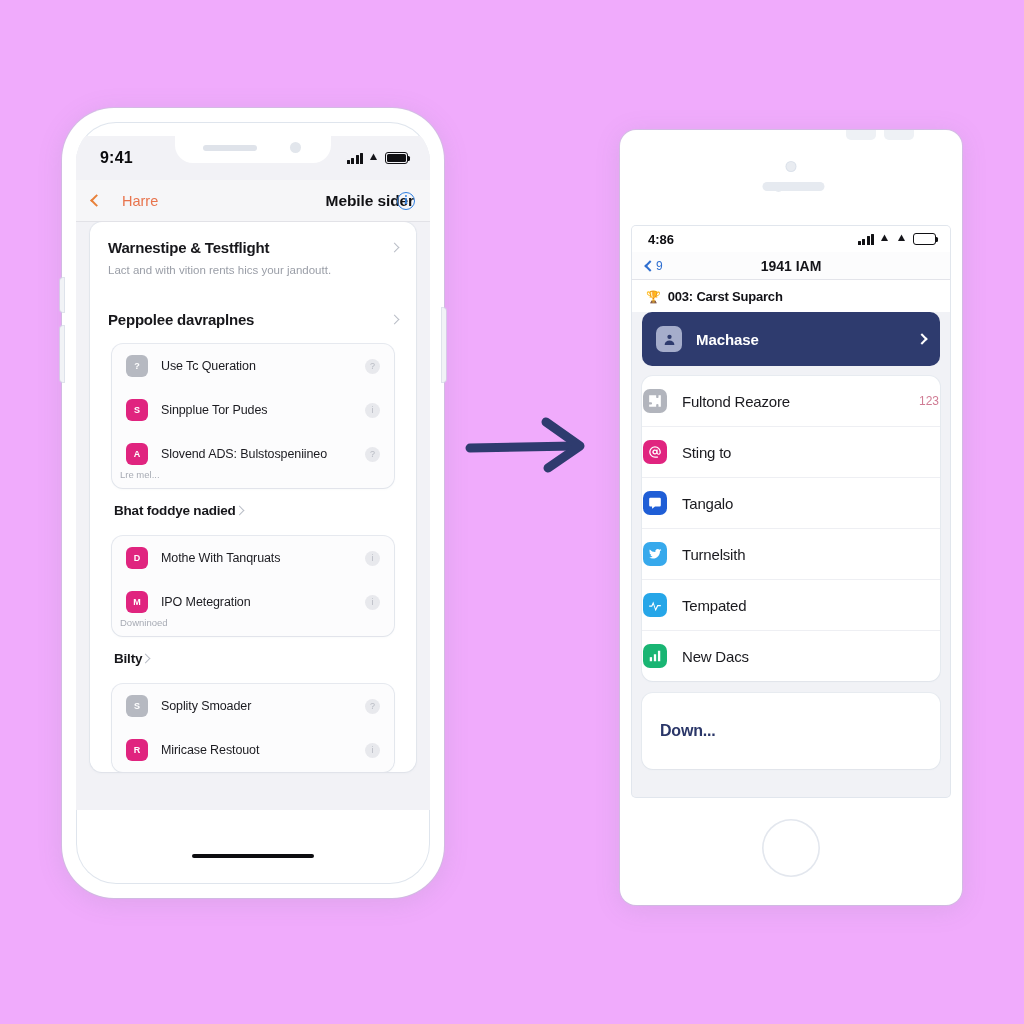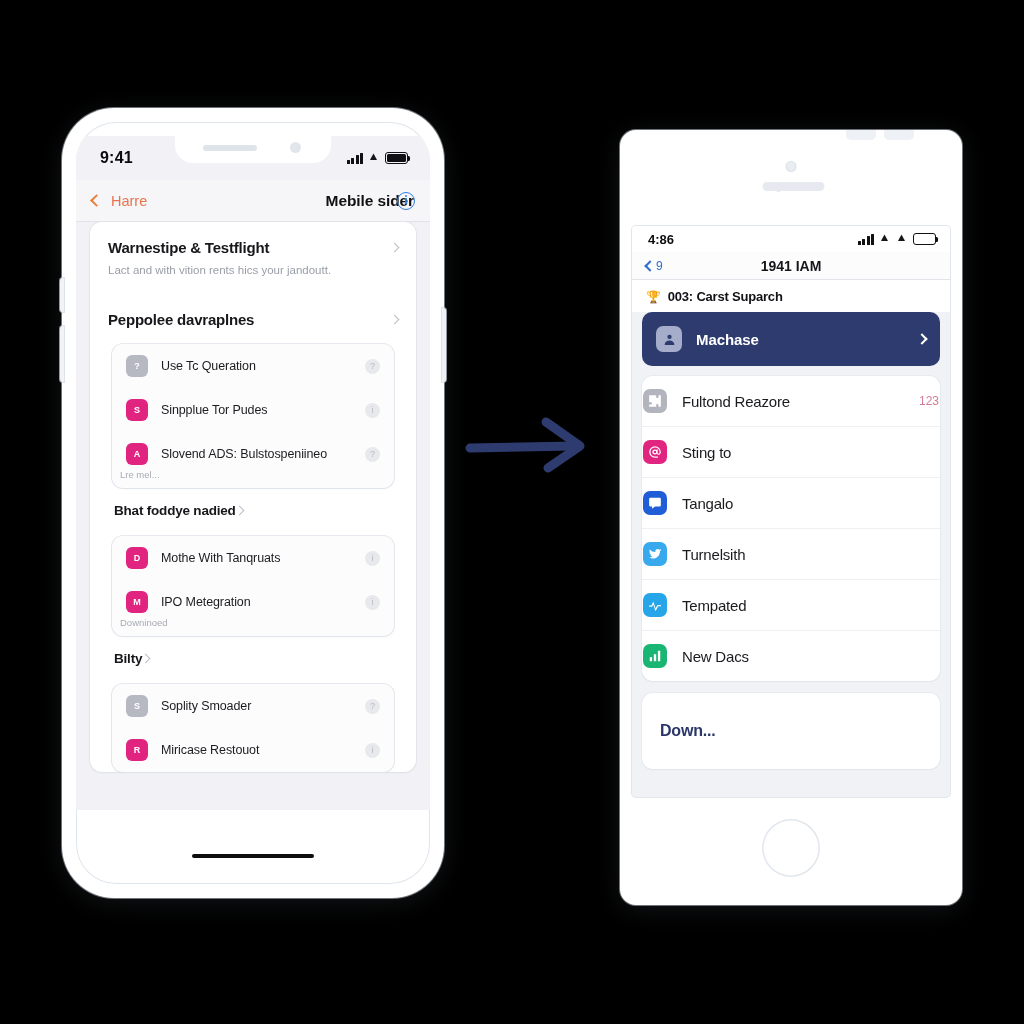--- a/index.html
+++ b/index.html
@@ -2,21 +2,21 @@
 <html><head>
 <meta charset="utf-8">
 <style>
   * { box-sizing: border-box; margin: 0; padding: 0; }
   html, body {
     width: 1024px; height: 1024px;
     background: #f7f8f9;
     font-family: "Liberation Sans", sans-serif;
     overflow: hidden;
   }
-  #stage { position: relative; width: 1024px; height: 1024px; background: #000000; }
+  #stage { position: relative; width: 1024px; height: 1024px; background: #f0abfc; }
 
   
   .phone {
     position: absolute;
     background: #ffffff;
     box-shadow: 0 4px 26px rgba(120,130,145,0.16), 0 0 0 1px rgba(200,208,218,0.55);
   }
   
   #phone-left {
     left: 62px; top: 108px; width: 382px; height: 790px;
@@ -112,21 +112,21 @@
   .batt.full::before { content:""; position:absolute; inset:1.2px; background:#111114; border-radius:1.5px; }
   .batt::after { content:""; position:absolute; right:-3.4px; top:3px; width:2px; height:5px;
                  background:#111114; border-radius:0 1.5px 1.5px 0; }
 
   .navbar-l {
     height: 42px; background: #f6f6f8;
     border-bottom: 1px solid #e2e2e7;
     display: flex; align-items: center; padding: 0 16px;
     position: relative;
   }
-  .nav-back { display: flex; align-items: center; gap: 9px; cursor: pointer; }
+  .nav-back { display: flex; align-items: center; gap: 20px; cursor: pointer; }
   .chev-l {
     width: 9px; height: 9px; border-left: 2.6px solid #e8803a; border-bottom: 2.6px solid #e8803a;
     transform: rotate(45deg); margin-right: 1px;
   }
   .nav-back-label { font-size: 14.5px; color: #e8744d; font-weight: 500; }
   .nav-title {
     position: absolute; left: 0; right: 16px; text-align: right;
     font-size: 15.5px; font-weight: bold; color: #111114; letter-spacing: -0.1px;
   }
   .info-icon {

